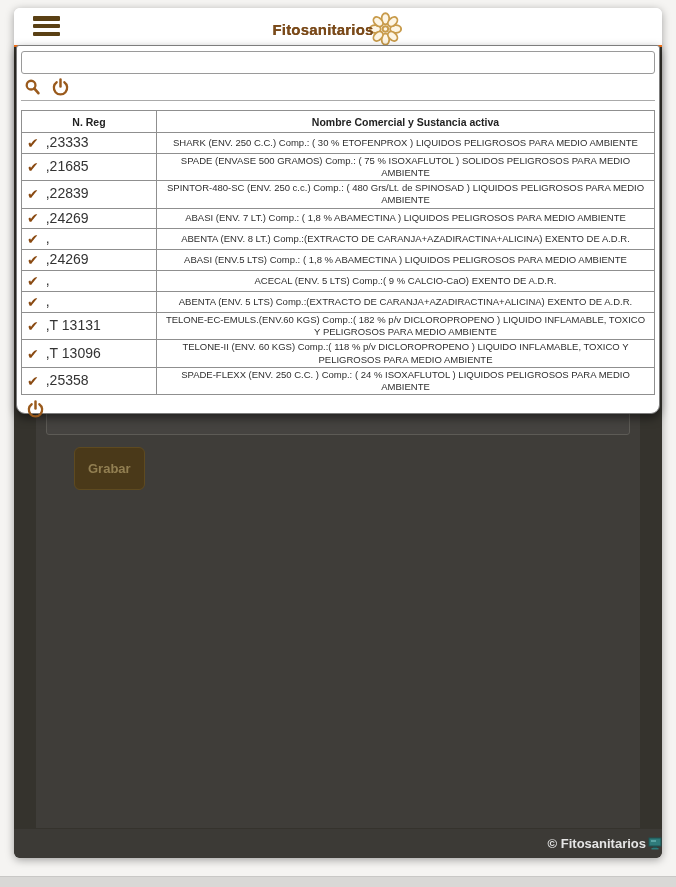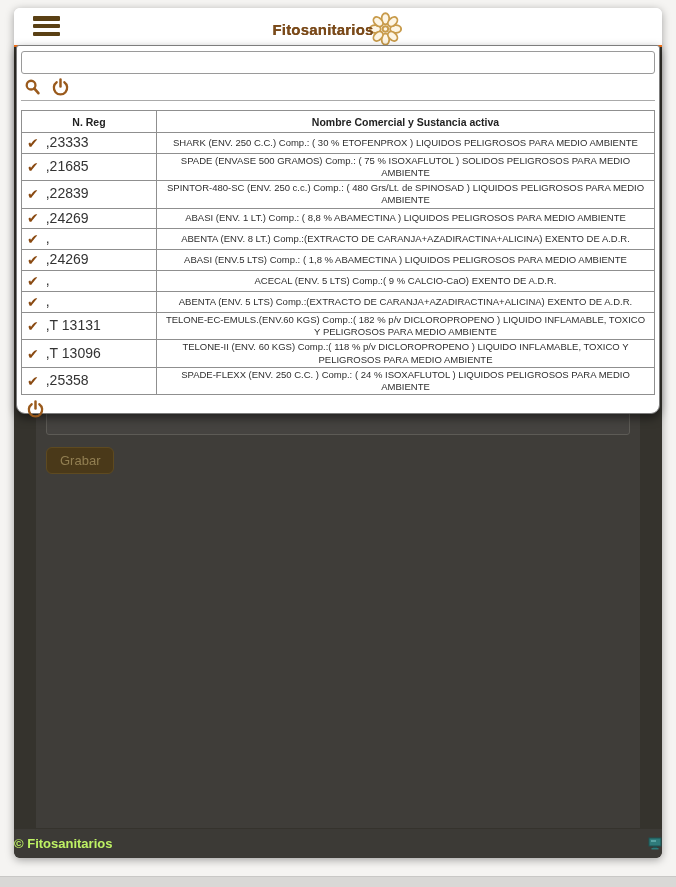--- a/index.html
+++ b/index.html
@@ -72,29 +72,30 @@
   table.dim-table th{
     border:1px solid #5a5852;color:#7f7c75;font-size:9px;font-weight:bold;
     padding:2px 2px;height:24px;line-height:1.15;
   }
   .empty-note{font-size:10px;font-weight:bold;color:#6b6963;margin:5px 0 14px 2px;}
   .resp-block{margin-top:14px;}
   .resp-block .dim-label{margin-bottom:0;}
   .grabar-btn{
     margin-top:12px;display:inline-block;
     background:#4a3919;border:1px solid #5e4a20;border-radius:6px;
-    color:#927f52;font-weight:normal;font-size:13px;padding:5px 13px;cursor:pointer;
+    color:#927f52;font-weight:bold;font-size:13px;padding:13px 13px;cursor:pointer;
     font-family:"Liberation Sans", sans-serif;
+    margin-left:28px;
   }
   
   .app-footer{
     position:absolute;bottom:0;left:0;right:0;height:29px;
     background:#3c3a36;border-radius:0 0 6px 6px;
-    display:flex;align-items:center;justify-content:space-between;gap:2px;
-    color:#bef264;font-weight:bold;font-size:13px;
+    display:flex;align-items:center;justify-content:flex-end;gap:2px;
+    color:#e5e5e5;font-weight:bold;font-size:13px;
   }
   
   .modal{
     position:absolute;left:2px;right:2px;top:37px;height:369px;
     background:#fff;border:1px solid #7d7d7d;border-radius:3px 3px 9px 9px;
     box-shadow:0 4px 10px rgba(0,0,0,.5);box-sizing:border-box;
     padding:5px 4px 4px;z-index:5;
   }
   .search-input{
     width:100%;box-sizing:border-box;height:23px;
@@ -261,21 +262,21 @@
             </td>
         <td class="desc-cell">SPINTOR-480-SC (ENV. 250 c.c.) Comp.: ( 480 Grs/Lt. de SPINOSAD ) LIQUIDOS PELIGROSOS PARA MEDIO AMBIENTE</td>
       </tr>
       <tr>
         <td class="reg-cell">
               <div class="reg-inner">
                 <span class="check-glyph">✔</span>
                 <span class="reg-text">,24269</span>
               </div>
             </td>
-        <td class="desc-cell">ABASI (ENV. 1 LT.) Comp.: ( 8,8 % ABAMECTINA ) LIQUIDOS PELIGROSOS PARA MEDIO AMBIENTE</td>
+        <td class="desc-cell">ABASI (ENV. 7 LT.) Comp.: ( 1,8 % ABAMECTINA ) LIQUIDOS PELIGROSOS PARA MEDIO AMBIENTE</td>
       </tr>
       <tr>
         <td class="reg-cell">
               <div class="reg-inner">
                 <span class="check-glyph">✔</span>
                 <span class="reg-text">,</span>
               </div>
             </td>
         <td class="desc-cell">ABENTA (ENV. 8 LT.) Comp.:(EXTRACTO DE CARANJA+AZADIRACTINA+ALICINA) EXENTO DE A.D.R.</td>
       </tr>

